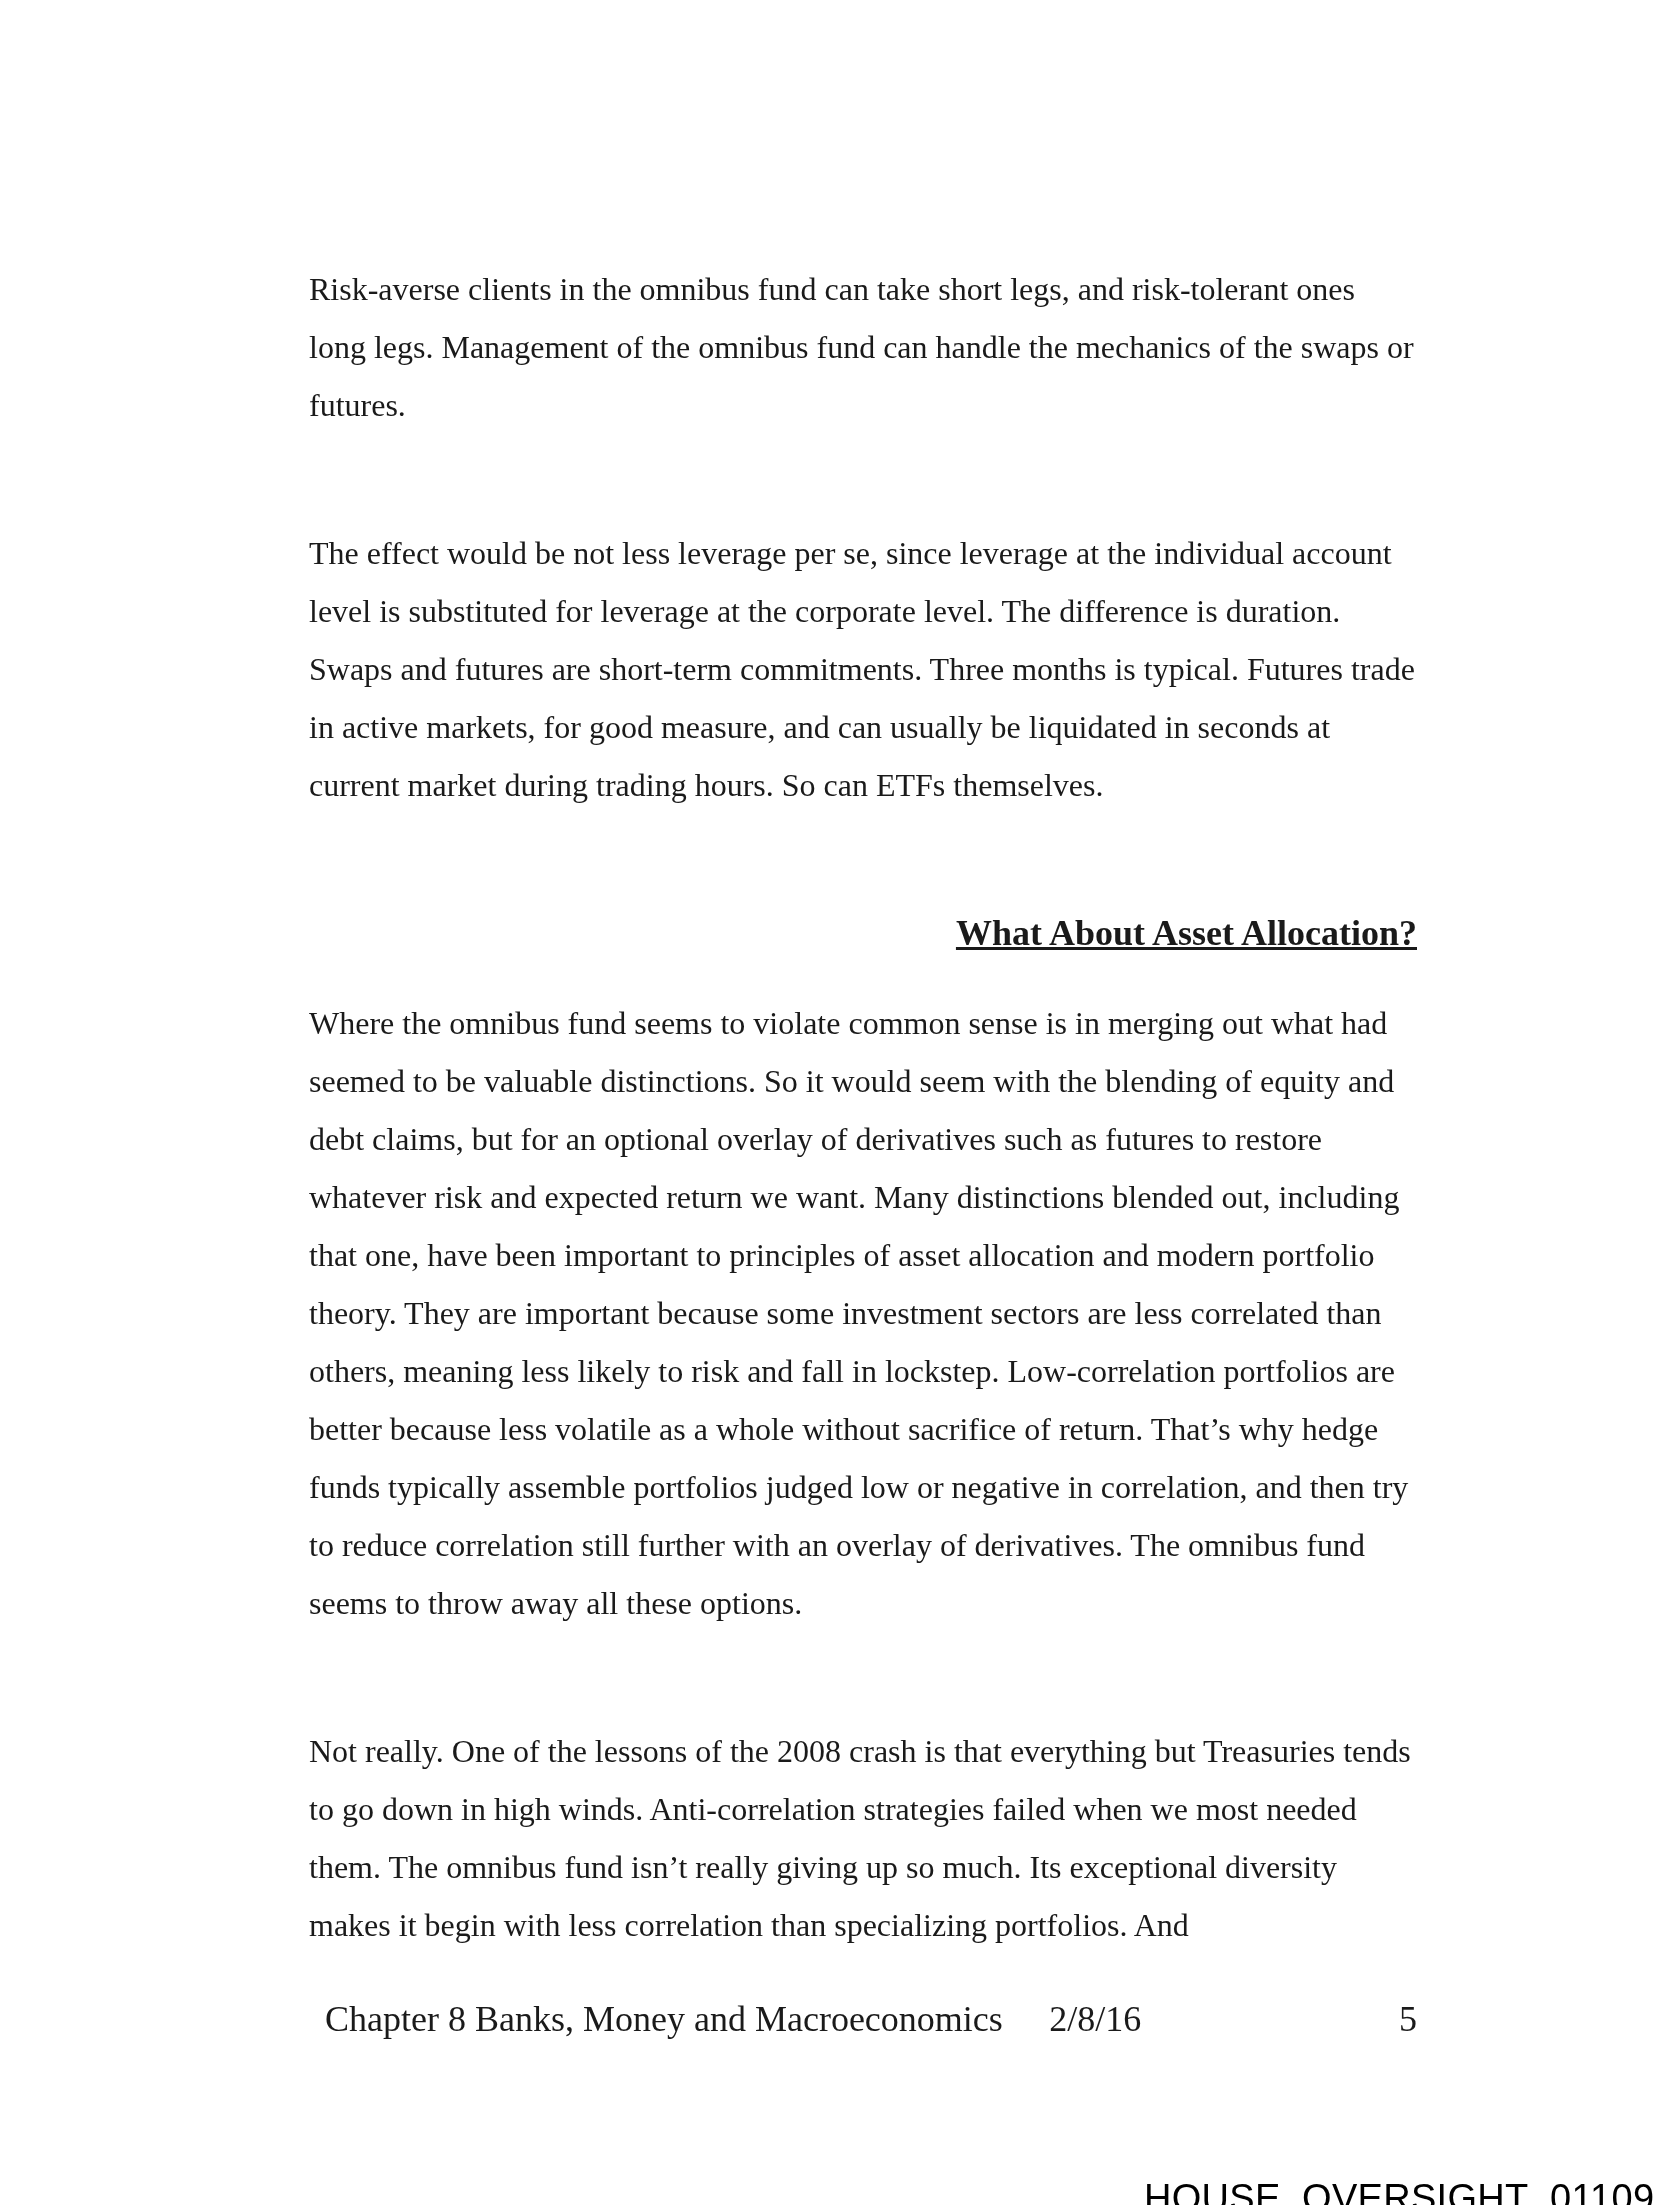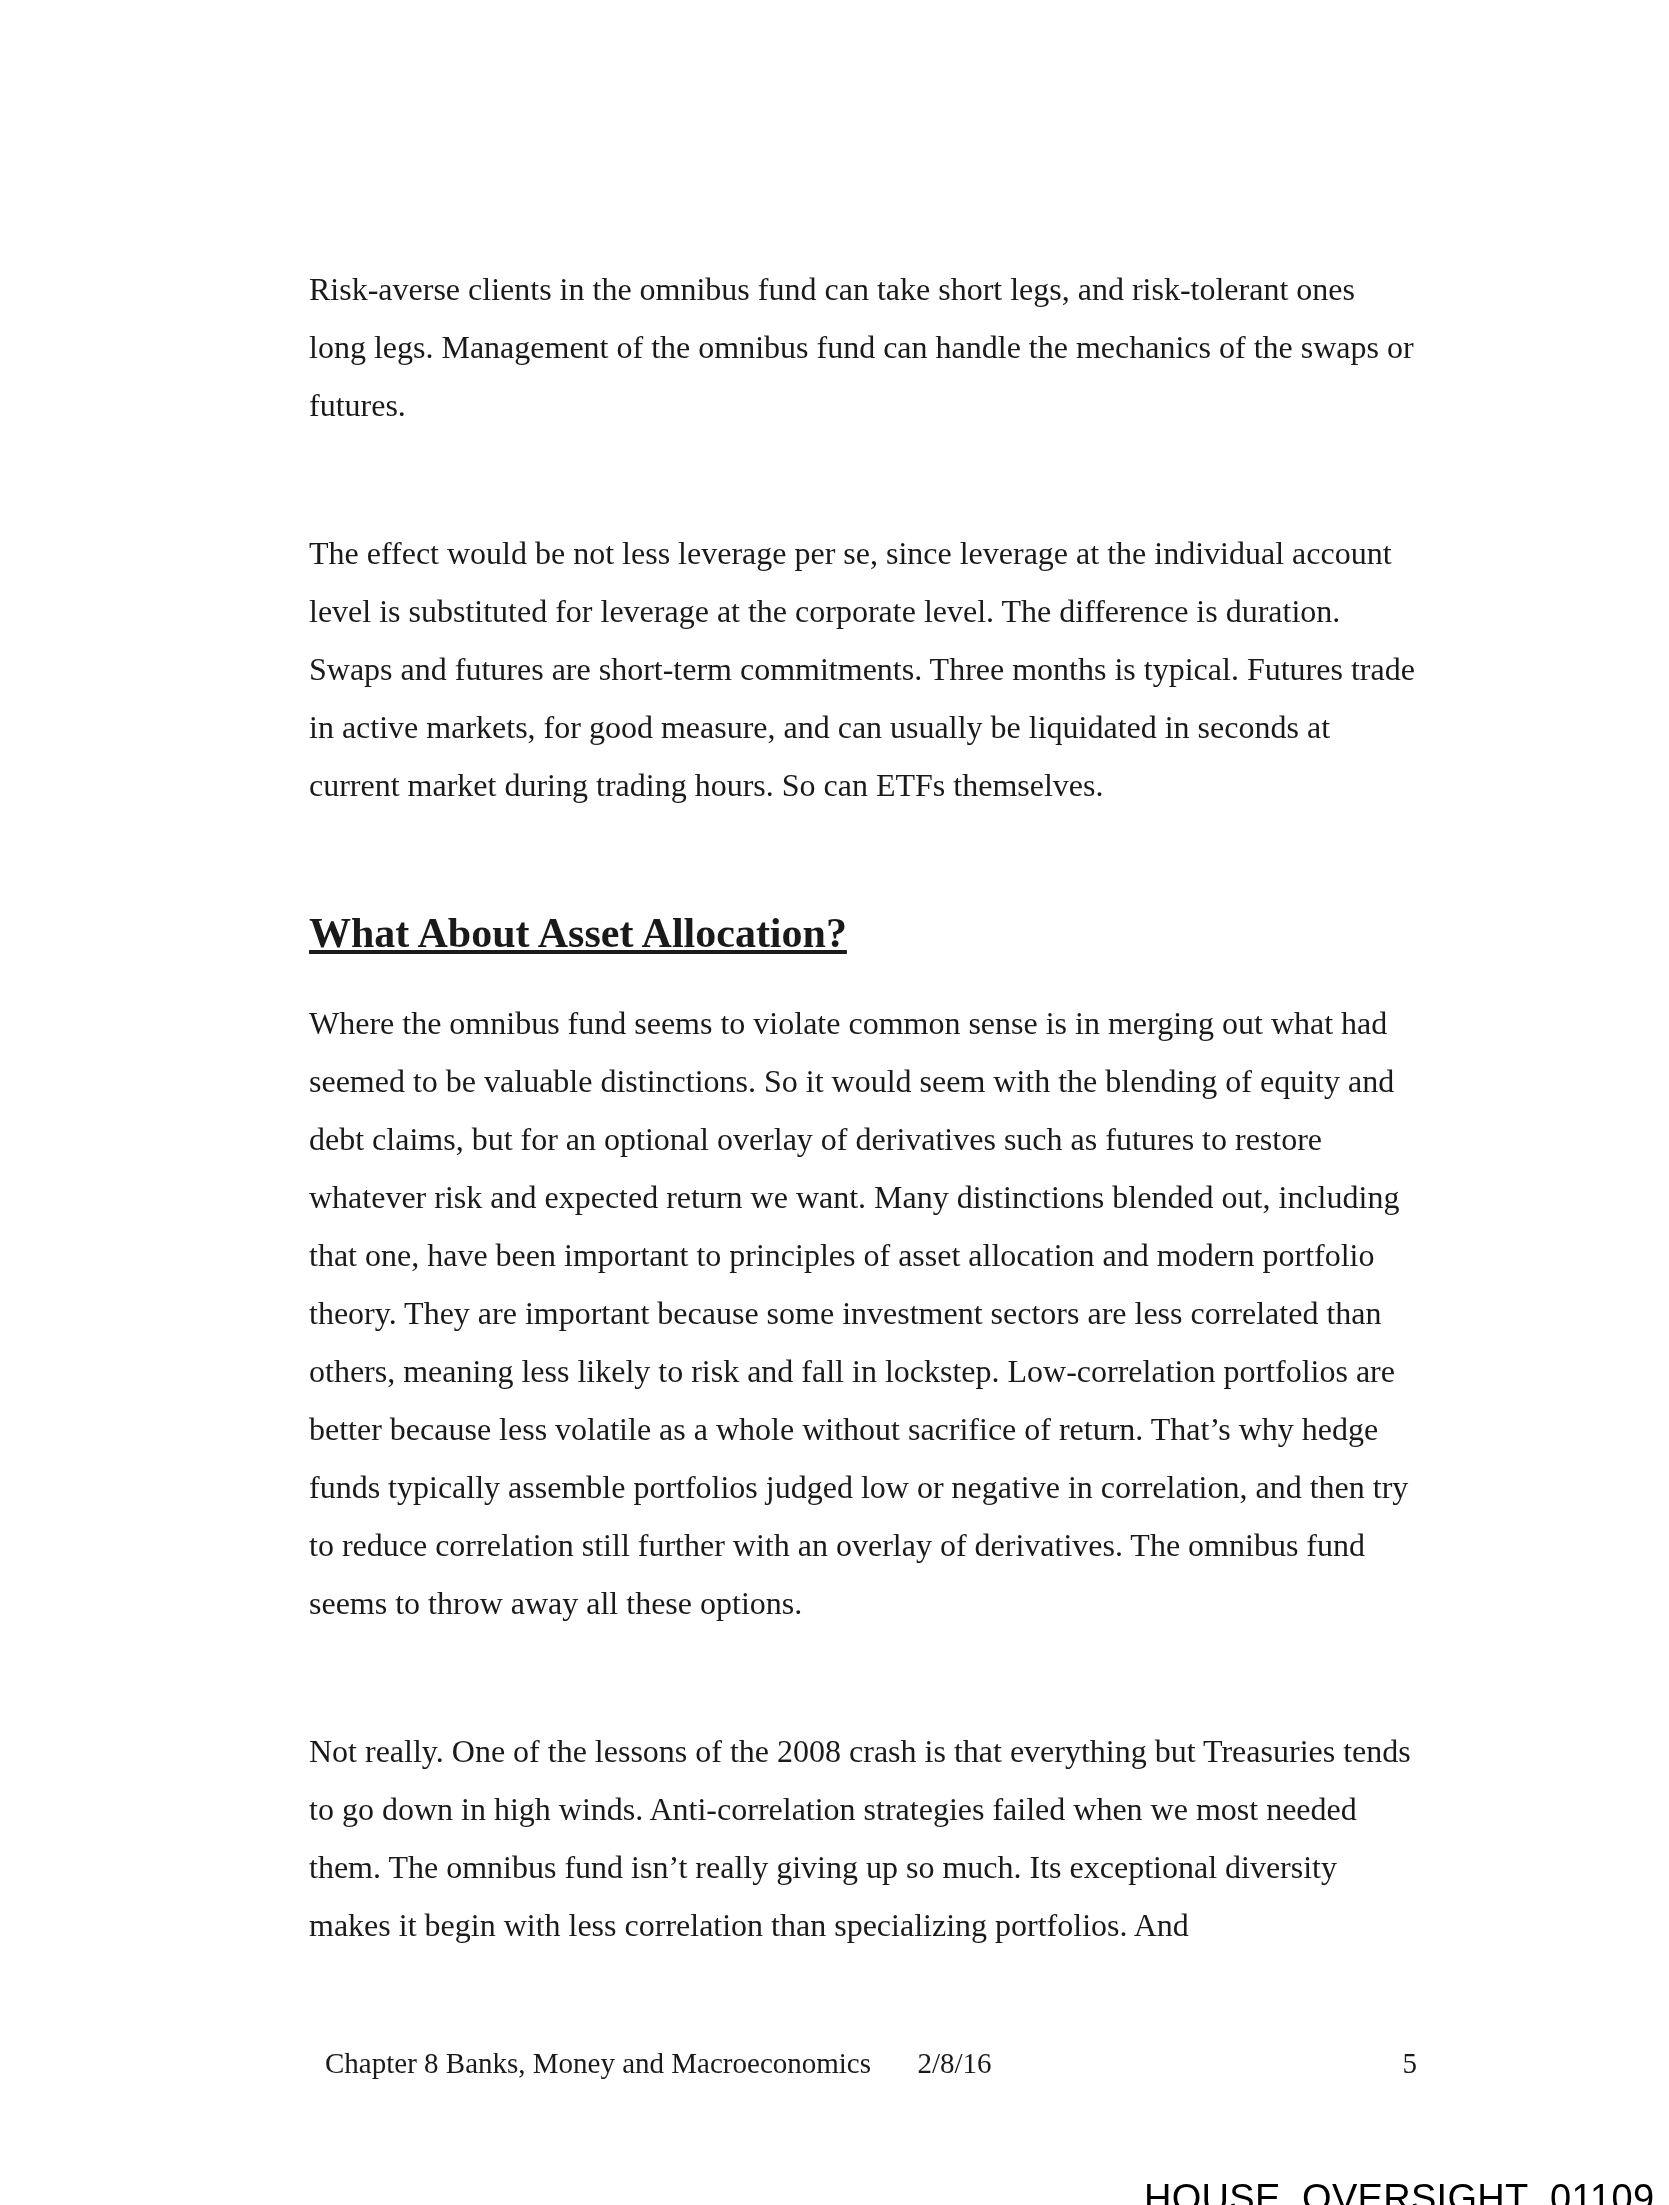--- a/index.html
+++ b/index.html
@@ -19,35 +19,36 @@
     top: 196px;
     width: 1172px;
     font-size: 32px;
     line-height: 58px;
     text-align: left;
   }
   .para {
     margin: 0 0 58px 0;
   }
   .heading {
-    font-size: 42px;
+    font-size: 36px;
     line-height: 58px;
     font-weight: bold;
     text-decoration: underline;
     margin: 0;
+    text-align: right;
   }
   .footer {
     position: absolute;
     left: 245px;
     width: 1172px;
-    top: 1953px;
+    top: 1909px;
     display: flex;
     justify-content: space-between;
     align-items: baseline;
-    font-size: 29px;
+    font-size: 36px;
     line-height: 34px;
     color: #1a1a1a;
   }
   .footer-left { display: inline-flex; align-items: baseline; }
   .footer-date { margin-left: 14.4px; margin-top: 13px; }
   .stamp {
     position: absolute;
     right: 9.2px;
     top: 2129px;
     font-family: "Liberation Sans", sans-serif;

